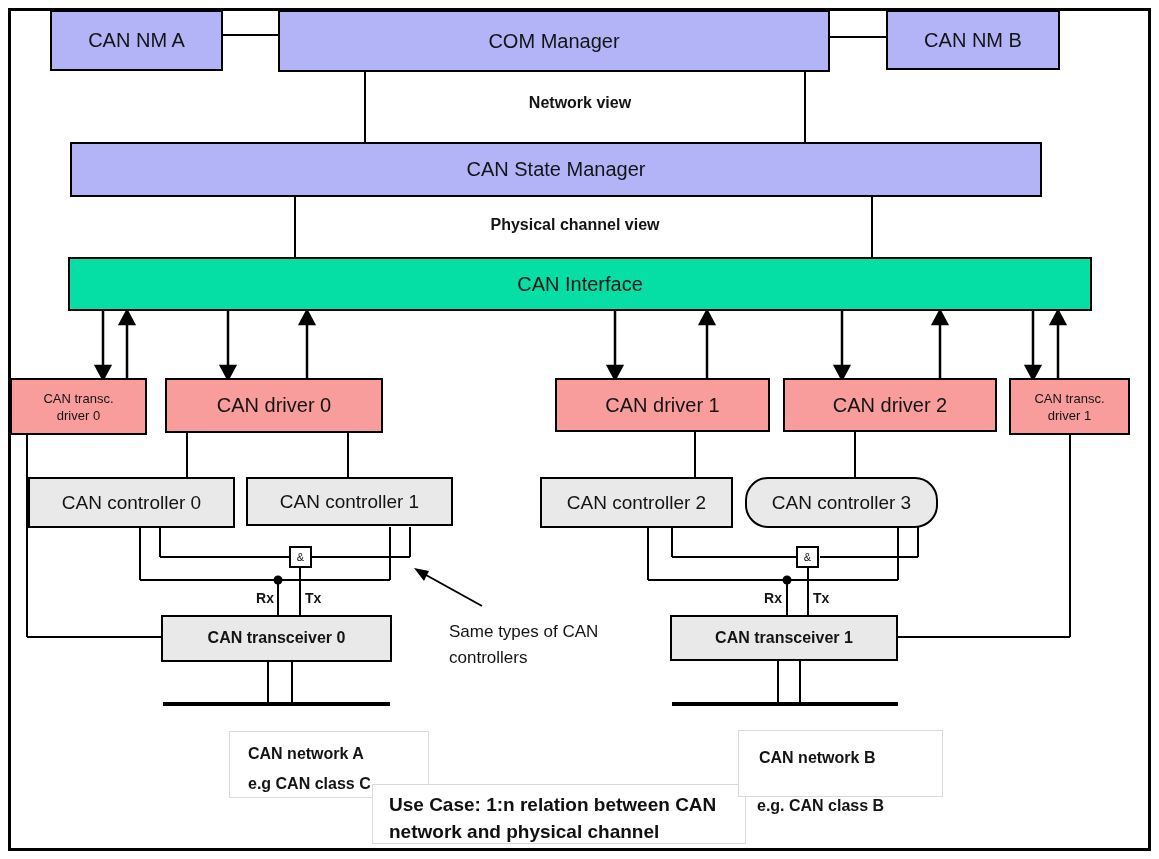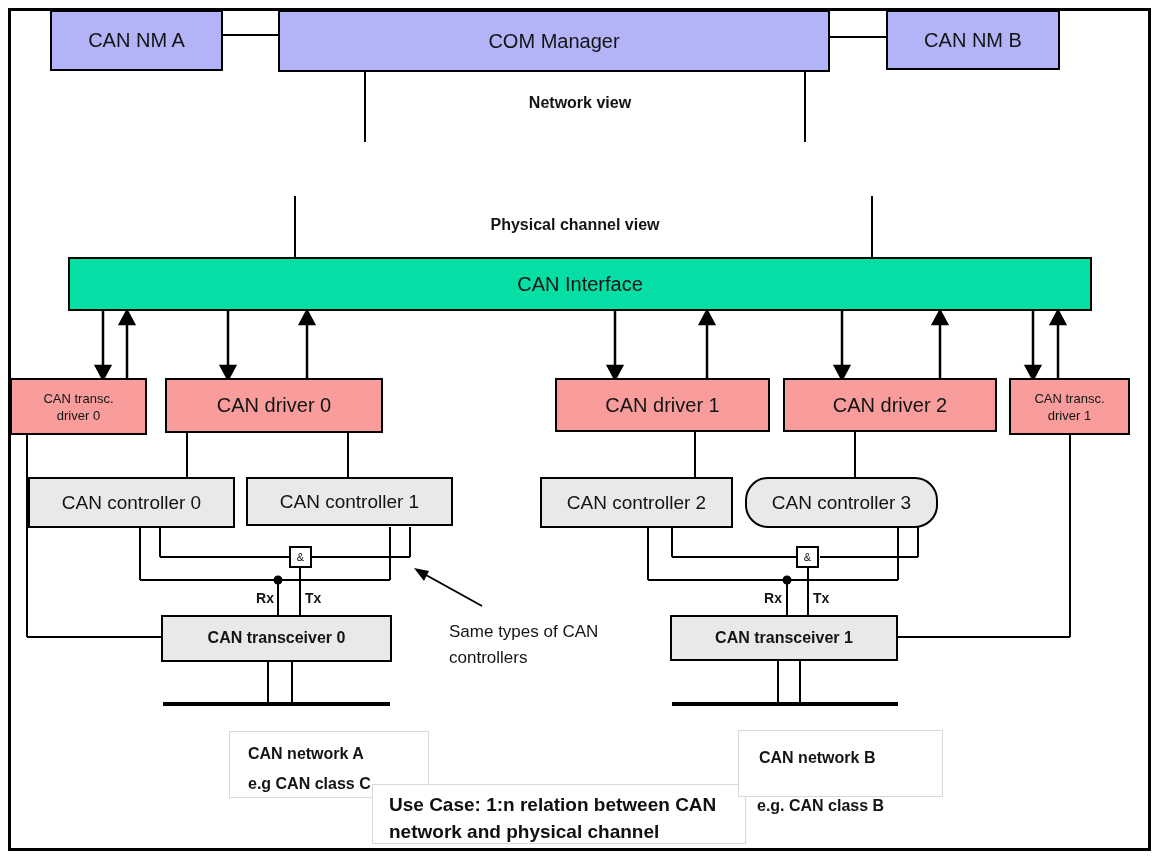--- a/index.html
+++ b/index.html
@@ -125,20 +125,23 @@
   </div>
   <div class="box purple" style="left:278px; top:10px; width:552px; height:62px;">
     <span>COM Manager</span>
   </div>
   <div class="box purple" style="left:886px; top:10px; width:174px; height:60px;">
     <span>CAN NM B</span>
   </div>
 
   <div class="lbl viewlabel" style="left:450px; top:94px; width:260px;">Network view</div>
 
+  <div class="box purple" style="left:70px; top:142px; width:972px; height:55px;">
+    <span>CAN State Manager</span>
+  </div>
 
   <div class="lbl viewlabel" style="left:430px; top:216px; width:290px;">Physical channel view</div>
 
   <div class="box green" style="left:68px; top:257px; width:1024px; height:54px;">
     <span>CAN Interface</span>
   </div>
 
   <div class="box pink small" style="left:10px; top:378px; width:137px; height:57px;">
     <span>CAN transc.</span>
     <span>driver 0</span>

